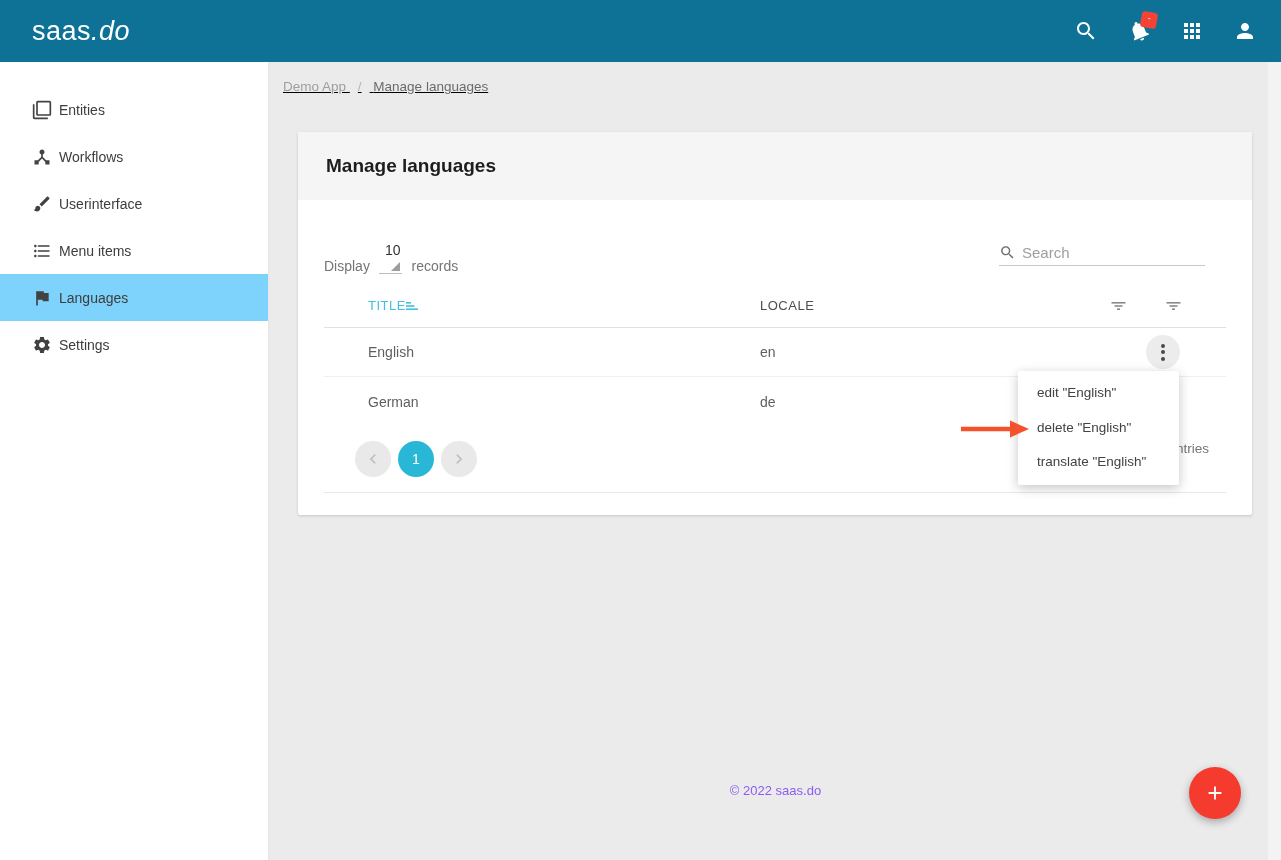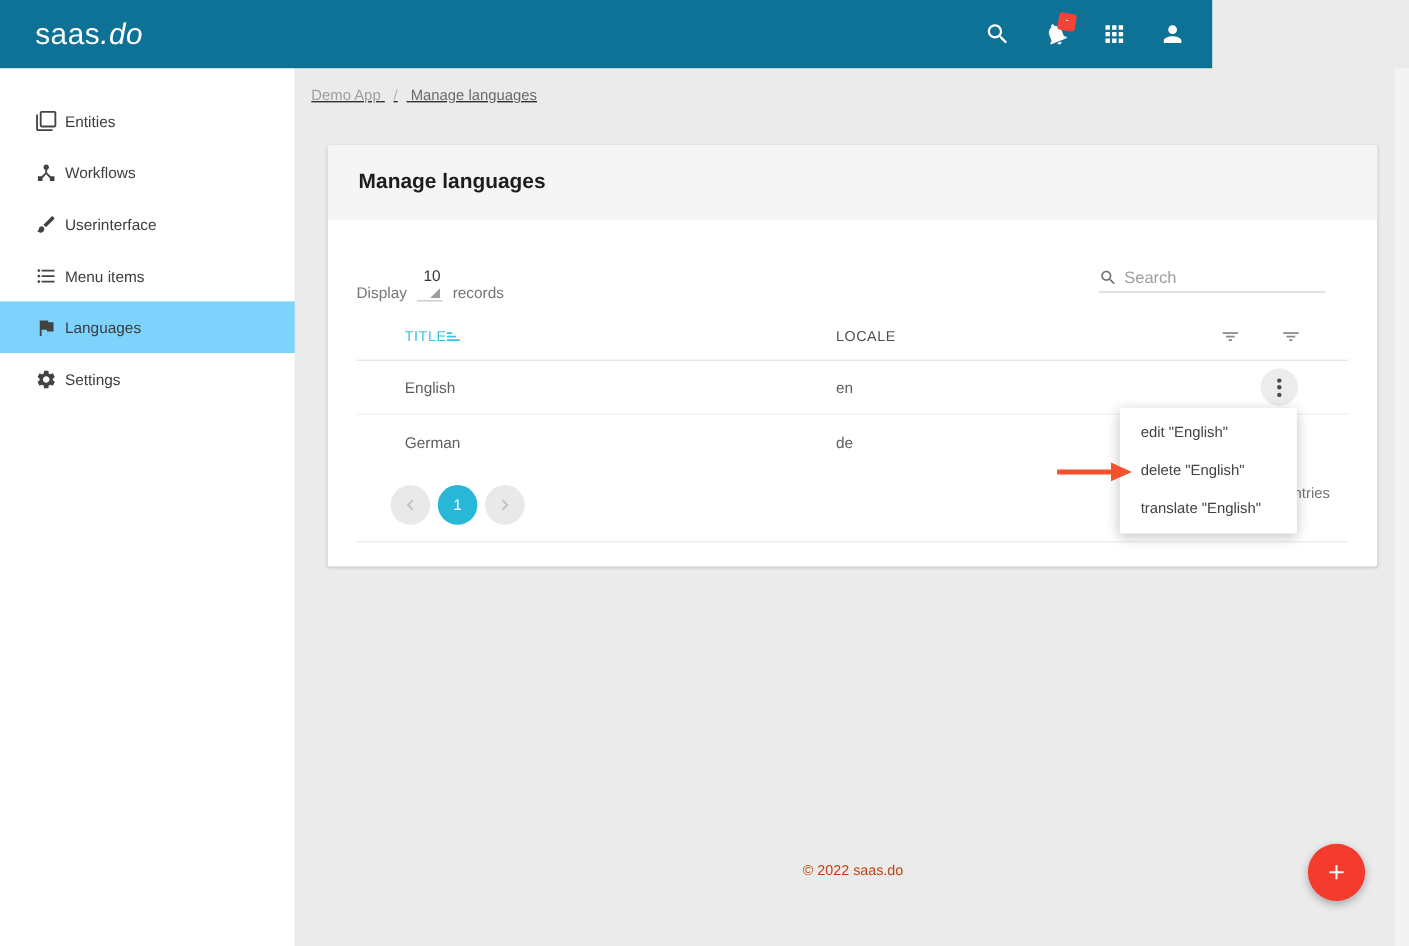--- a/index.html
+++ b/index.html
@@ -1,21 +1,21 @@
 <!DOCTYPE html>
 <html style="--topbar: #0e7296; --accent: #29b7d8; --accent-light: #3fc1df; --fab: #f43b2e; --badge: #f44336; --arrow: #f4512c;"><head>
 <meta charset="utf-8">
 <style>
   * { margin:0; padding:0; box-sizing:border-box; }
   html,body { width:1281px; height:860px; overflow:hidden; }
   body { font-family:"Liberation Sans","DejaVu Sans",sans-serif; background:#ebebeb; }
   .page { position:relative; width:1281px; height:860px; }
 
   
-  .topbar { position:absolute; top:0; left:0; width:1102px; height:62px;
+  .topbar { position:absolute; top:0; left:0; width:1281px; height:62px;
     background:var(--topbar,#0e7296); display:flex; align-items:center;
     justify-content:space-between; padding:0 24px 0 32px; z-index:40; }
   .logo { color:#fff; font-size:27px; letter-spacing:.5px; cursor:pointer; }
   .logo .suffix { font-style:italic; }
   .topbar-icons { display:flex; align-items:center; gap:29px; }
   .tb-icon { width:24px; height:24px; position:relative; cursor:pointer; }
   .tb-icon svg { width:24px; height:24px; fill:#fff; }
   .bell-wrap svg { transform:rotate(-22deg); }
   .badge { position:absolute; top:-7px; right:-6px; width:16px; height:16px;
     background:var(--badge,#f44336); border-radius:3px; transform:rotate(10deg);
@@ -79,21 +79,21 @@
   .kebab i { width:4px; height:4px; border-radius:50%; background:#4a4a4a; }
 
   .pagination-row { margin-top:15px; padding-left:31px; display:flex; gap:7px; }
   .page-btn { width:36px; height:36px; border-radius:50%; background:#e9e9e9;
     display:flex; align-items:center; justify-content:center; cursor:pointer; }
   .page-btn svg { width:20px; height:20px; fill:#c0c0c0; }
   .page-btn.current { background:var(--accent,#29b7d8); color:#fff; font-size:14px; }
   .entries { position:absolute; right:43px; top:241px; font-size:13.5px; color:#757575; z-index:5; }
   .bottom-rule { margin-top:15px; border-top:1px solid #e8e8e8; }
 
-  .footer { text-align:center; margin-top:268px; font-size:13px; color:#c2410c; }
+  .footer { text-align:center; margin-top:268px; font-size:13px; color:#8b5cf6; }
 
   
   .context-menu { position:absolute; left:1018px; top:371px; width:161px;
     background:#fff; border-radius:2px; box-shadow:0 3px 12px rgba(0,0,0,.23);
     padding:5px 0; z-index:50; }
   .menu-item { height:34.5px; line-height:34.5px; padding-left:19px;
     font-size:13.5px; color:#424242; cursor:pointer; white-space:nowrap; }
 
   .red-arrow { position:absolute; left:958px; top:419px; z-index:55; }
 

